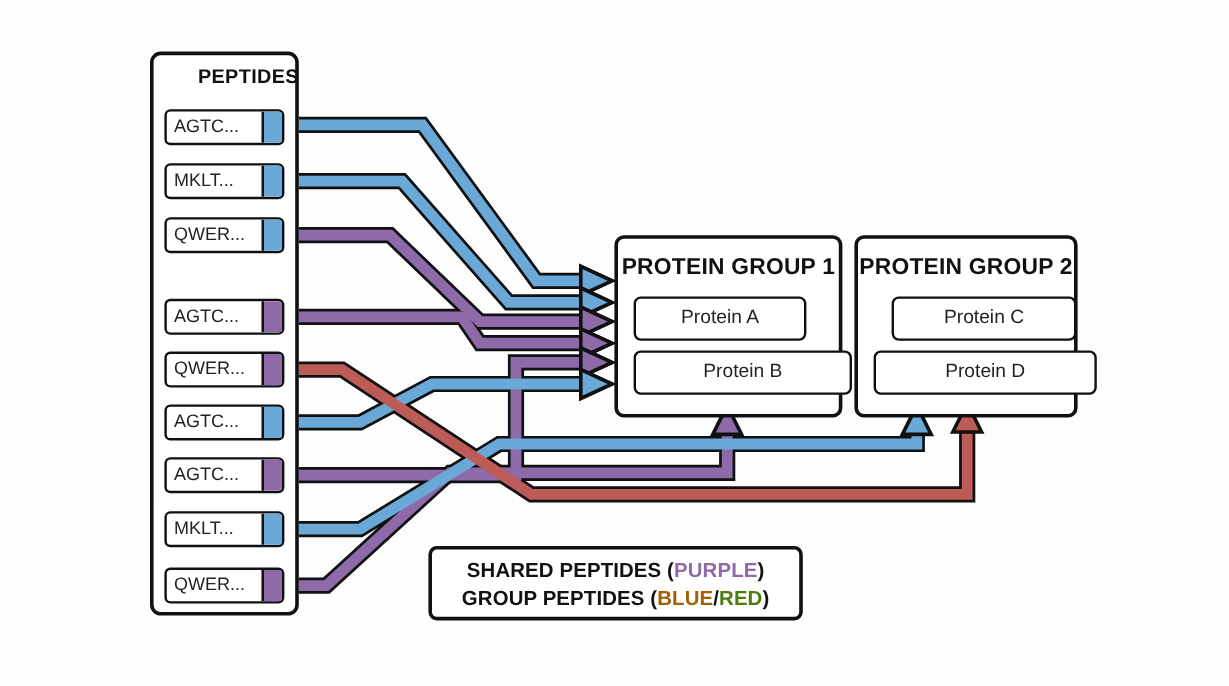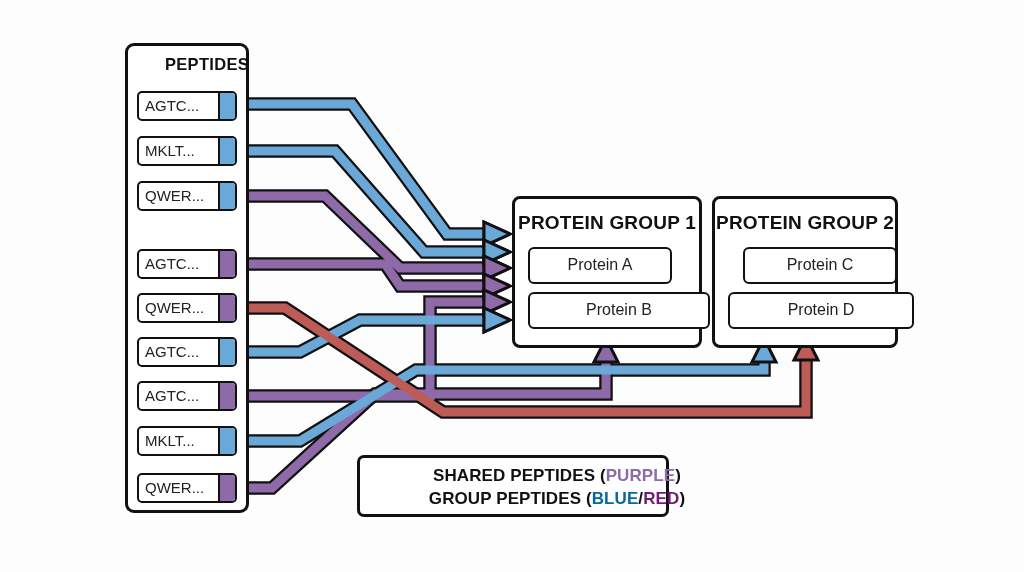--- a/index.html
+++ b/index.html
@@ -110,37 +110,36 @@
   .legend {
     position: absolute;
     left: 357px;
     top: 455px;
     width: 312px;
     height: 62px;
     border: 3px solid #111111;
     border-radius: 7px;
     background: #ffffff;
     box-sizing: border-box;
-    padding-left: 44px;
   }
   .legend-line {
     position: absolute;
     width: 100%;
     text-align: center;
     font-size: 17px;
     font-weight: bold;
     color: #111111;
     letter-spacing: 0.1px;
     white-space: nowrap;
   }
   .legend-line.l1 { top: 8px; }
   .legend-line.l2 { top: 31px; }
   .cl-purple { color: #8e6aa8; }
-  .cl-blue   { color: #0369a1; text-align: right; }
-  .cl-red    { color: #701a75; text-align: center; }
+  .cl-blue   { color: #a16207; text-align: right; }
+  .cl-red    { color: #4d7c0f; text-align: center; }
 </style>
 </head>
 <body>
 
 <div id="canvas">
 
   <svg class="layer" viewBox="0 0 1024 572" xmlns="http://www.w3.org/2000/svg">
     <defs>
       <style>
         .conn { fill: none; stroke-width: 9; stroke-linejoin: miter; stroke-linecap: butt; }

